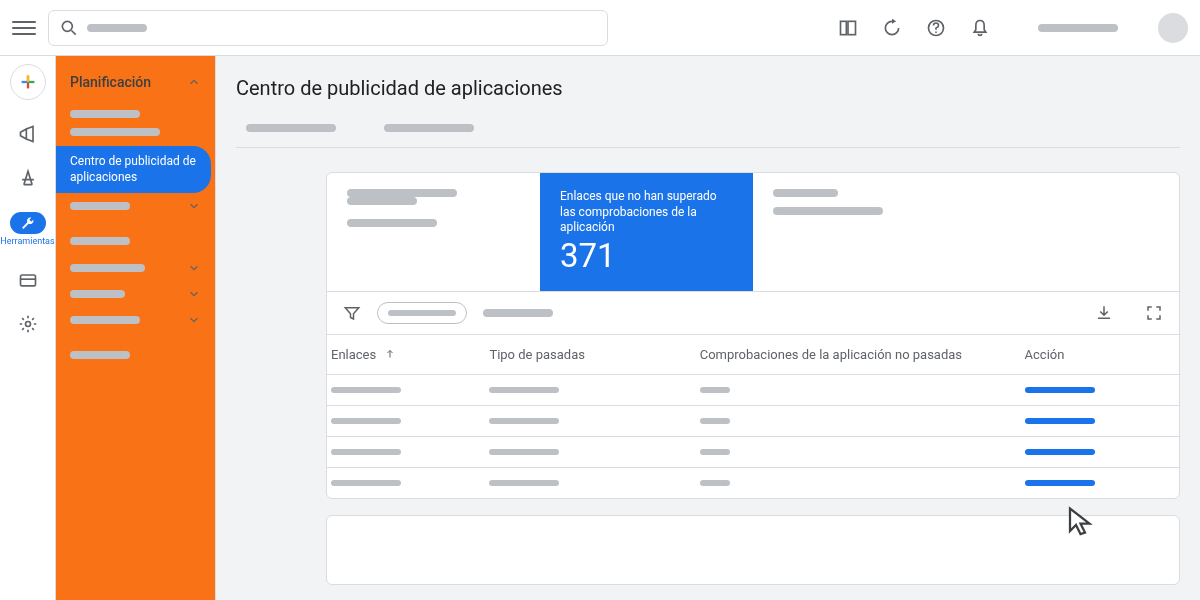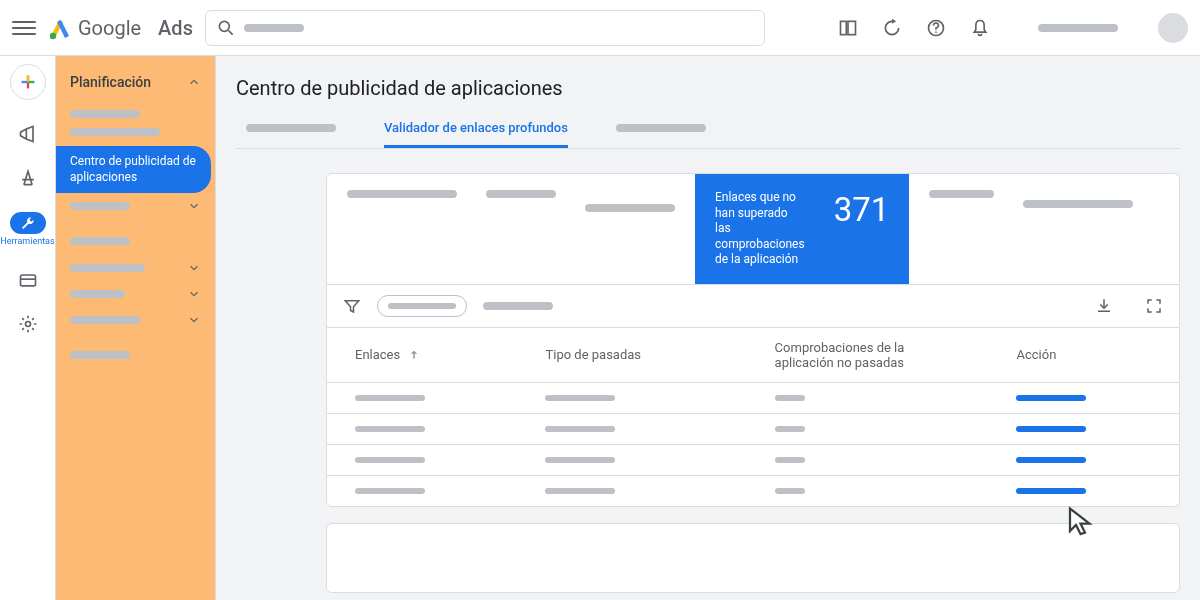--- a/index.html
+++ b/index.html
@@ -21,82 +21,73 @@
     .main-layout { display: flex; height: calc(600px - 56px); }
     
     .rail { width: 56px; background: #fff; border-right: 1px solid #dadce0; display: flex; flex-direction: column; align-items: center; padding-top: 8px; gap: 24px; }
     .rail-plus { width: 36px; height: 36px; border-radius: 50%; border: 1px solid #dadce0; display: flex; align-items: center; justify-content: center; cursor: pointer; }
     .rail-item { width: 40px; display: flex; flex-direction: column; align-items: center; gap: 2px; cursor: pointer; color: #5f6368; text-align: right; }
     .rail-item.active { color: #1a73e8; }
     .rail-item .pill { width: 36px; height: 22px; border-radius: 11px; display: flex; align-items: center; justify-content: center; }
     .rail-item.active .pill { background: #1a73e8; color: #fff; }
     .rail-label { font-size: 9px; color: #1a73e8; }
 
-    .sidepanel { width: 160px; background: #fdba74; border-right: 1px solid #dadce0; padding: 8px 0; }
+    .sidepanel { width: 160px; background: #f97316; border-right: 1px solid #dadce0; padding: 8px 0; }
     .sidepanel-header { padding: 10px 14px; display: flex; justify-content: space-between; align-items: center; font-weight: 500; color: #3c4043; cursor: pointer; }
     .chevron { width: 14px; height: 14px; color: #5f6368; }
     .sidepanel-skel { height: 8px; background: #bdc1c6; border-radius: 4px; margin: 10px 14px; }
     .sidepanel-item-active { background: #1a73e8; color: #fff; padding: 8px 14px; border-radius: 0 18px 18px 0; margin-right: 4px; font-size: 12px; line-height: 1.3; cursor: pointer; }
     .sidepanel-row { display: flex; justify-content: space-between; align-items: center; padding: 6px 14px; cursor: pointer; }
     .sidepanel-row .skel { height: 8px; background: #bdc1c6; border-radius: 4px; }
 
     .content { flex: 1; padding: 8px 20px 20px 20px; overflow-y: auto; background: #f1f3f4; }
     .page-title-row { padding: 12px 0 10px 0; }
     .page-title { font-size: 20px; font-weight: 400; color: #202124; }
     .tabs { display: flex; gap: 48px; border-bottom: 1px solid #dadce0; margin-bottom: 24px; padding-left: 10px; }
     .tab { padding: 10px 0; font-size: 13px; color: #5f6368; cursor: pointer; border-bottom: 3px solid transparent; }
     .tab-skel { padding: 14px 0 12px 0; }
     .tab-skel div { width: 90px; height: 8px; background: #bdc1c6; border-radius: 4px; }
     .tab.active { color: #1a73e8; border-bottom-color: #1a73e8; font-weight: 500; }
 
     .card { background: #fff; border: 1px solid #dadce0; border-radius: 6px; margin-left: 90px; margin-bottom: 16px; }
     .stats-row { display: flex; }
-    .stat-cell { flex: 1; padding: 16px 20px; min-height: 100px; display: flex; gap: 29px; }
+    .stat-cell { flex: 1; padding: 16px 20px; min-height: 100px; display: flex; flex-direction: column; gap: 0; }
     .stat-cell .skel { height: 8px; background: #bdc1c6; border-radius: 4px; }
     .stat-cell.highlight { background: #1a73e8; color: #fff; }
     .stat-cell.highlight .stat-label { font-size: 12px; line-height: 1.3; }
     .stat-cell.highlight .stat-value { font-size: 33px; font-weight: 400; }
 
     .toolbar { display: flex; align-items: center; gap: 16px; padding: 10px 16px; border-top: 1px solid #dadce0; }
     .funnel-icon { width: 18px; height: 18px; color: #5f6368; cursor: pointer; }
     .chip { height: 22px; width: 90px; border: 1px solid #bdc1c6; border-radius: 12px; display: flex; align-items: center; padding: 0 10px; cursor: pointer; }
     .chip .skel { height: 6px; width: 100%; background: #bdc1c6; border-radius: 3px; }
     .tb-spacer { flex: 1; }
     .tb-icon { width: 18px; height: 18px; color: #5f6368; cursor: pointer; }
     .inline-skel { height: 8px; background: #bdc1c6; border-radius: 4px; }
 
     table { width: 100%; border-collapse: collapse; }
-    th, td { text-align: left; padding: 12px 28px; border-top: 1px solid #dadce0; font-size: 13px; vertical-align: middle; }
+    th, td { text-align: left; padding: 12px 4px; border-top: 1px solid #dadce0; font-size: 13px; vertical-align: middle; }
     th { color: #5f6368; font-weight: 400; }
     th .th-inner { display: flex; align-items: center; gap: 8px; }
     .sort-arrow { width: 12px; height: 12px; color: #5f6368; }
     td .link { color: #1a73e8; cursor: pointer; }
     td .link-skel { height: 6px; width: 70px; background: #1a73e8; border-radius: 3px; }
     td .gray-skel { height: 6px; background: #bdc1c6; border-radius: 3px; }
 
     .empty-card { height: 70px; }
     .cursor-arrow { position: absolute; right: 100px; bottom: 60px; width: 36px; height: 36px; pointer-events: none; }
   </style>
 </head>
 <body>
 
 <div class="topbar">
   <div class="hamburger">
     <span></span>
       <span></span>
       <span></span>
-  </div>
-  <div class="logo">
-    <svg class="logo-triangle" viewBox="0 0 24 24">
-      <path d="M3 20 L11 4 L15 6 L7 22 Z" fill="#fbbc04"></path>
-      <path d="M13 4 L21 20 L17 22 L9 6 Z" fill="#4285f4"></path>
-      <circle cx="5" cy="20" r="3.2" fill="#34a853"></circle>
-    </svg>
-    <span>Google</span>
-    &nbsp;<span style="font-weight:500">Ads</span>
   </div>
   <div class="search-bar">
     <svg class="topbar-icon" viewBox="0 0 24 24">
         <circle cx="10" cy="10" r="6" fill="none" stroke="#5f6368" stroke-width="2"></circle>
         <line x1="15" y1="15" x2="20" y2="20" stroke="#5f6368" stroke-width="2"></line>
       </svg>
     <div class="search-skel"></div>
   </div>
   <div class="topbar-spacer"></div>
   <div class="topbar-icons">
@@ -205,21 +196,20 @@
   </div>
 
   <div class="content">
     <div class="page-title-row">
       <h1 class="page-title">Centro de publicidad de aplicaciones</h1>
     </div>
     <div class="tabs">
       <div class="tab tab-skel">
           <div></div>
         </div>
-      <div class="tab active">Validador de enlaces profundos</div>
       <div class="tab tab-skel">
           <div></div>
         </div>
     </div>
 
     <div class="card">
       <div class="stats-row">
         <div class="stat-cell">
           <div class="skel" style="width:110px"></div>
           <div class="skel" style="width:70px"></div>

